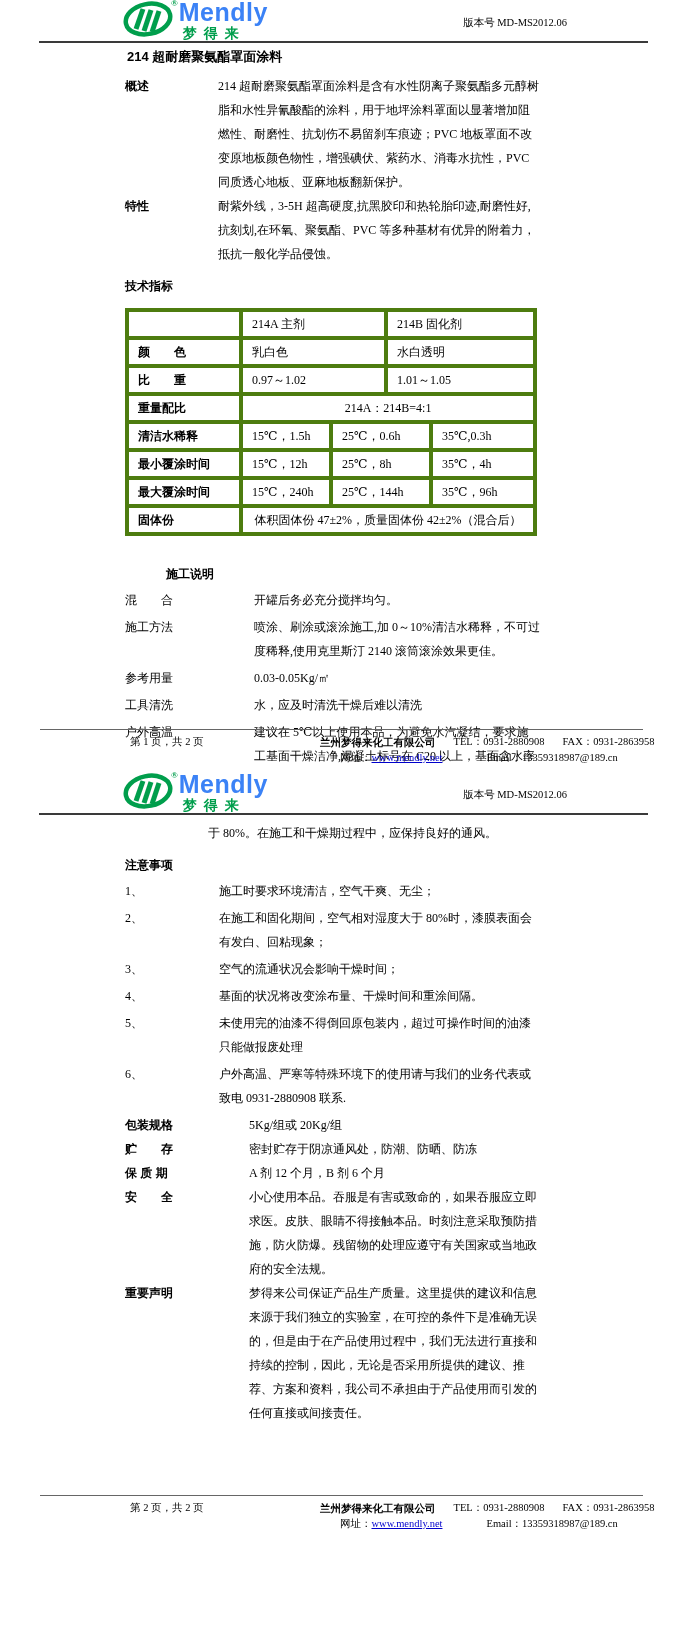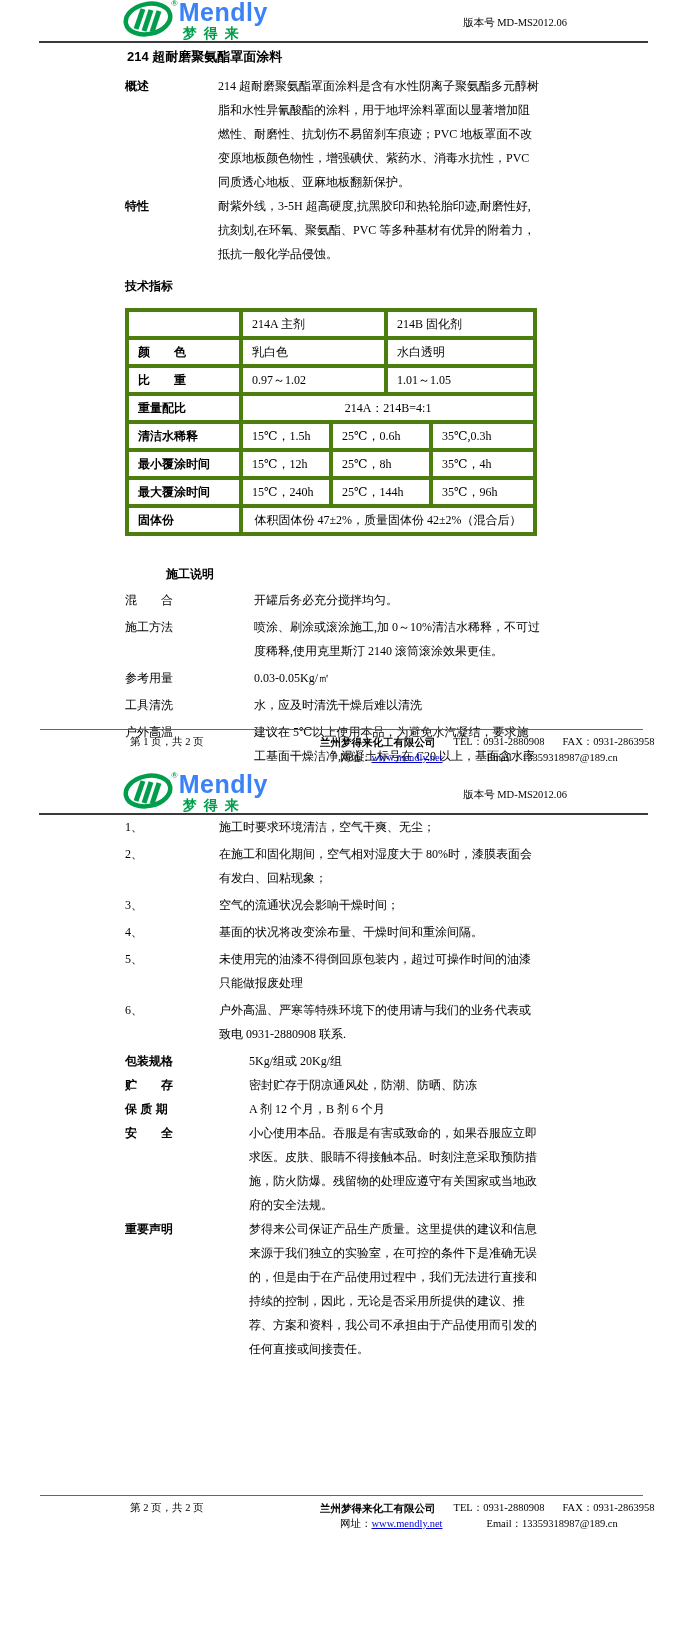--- a/index.html
+++ b/index.html
@@ -198,21 +198,23 @@
       <div class="brandtxt">
         <span class="bname">Mendly</span>
         <span class="bcn">梦得来</span>
       </div>
     </div>
     <div class="ver">版本号 MD-MS2012.06</div>
   </div>
   <div class="rule"></div>
 
   <div class="content">
-
+    <div class="indent mt6">于 80%。在施工和干燥期过程中，应保持良好的通风。</div>
+
+    <div class="heading">注意事项</div>
 
     <div class="row mb3">
       <span class="num">1、</span>
       <span class="txt">施工时要求环境清洁，空气干爽、无尘；</span>
     </div>
     <div class="row mb3">
       <span class="num">2、</span>
       <span class="txt">在施工和固化期间，空气相对湿度大于 80%时，漆膜表面会有发白、回粘现象；</span>
     </div>
     <div class="row mb3">

